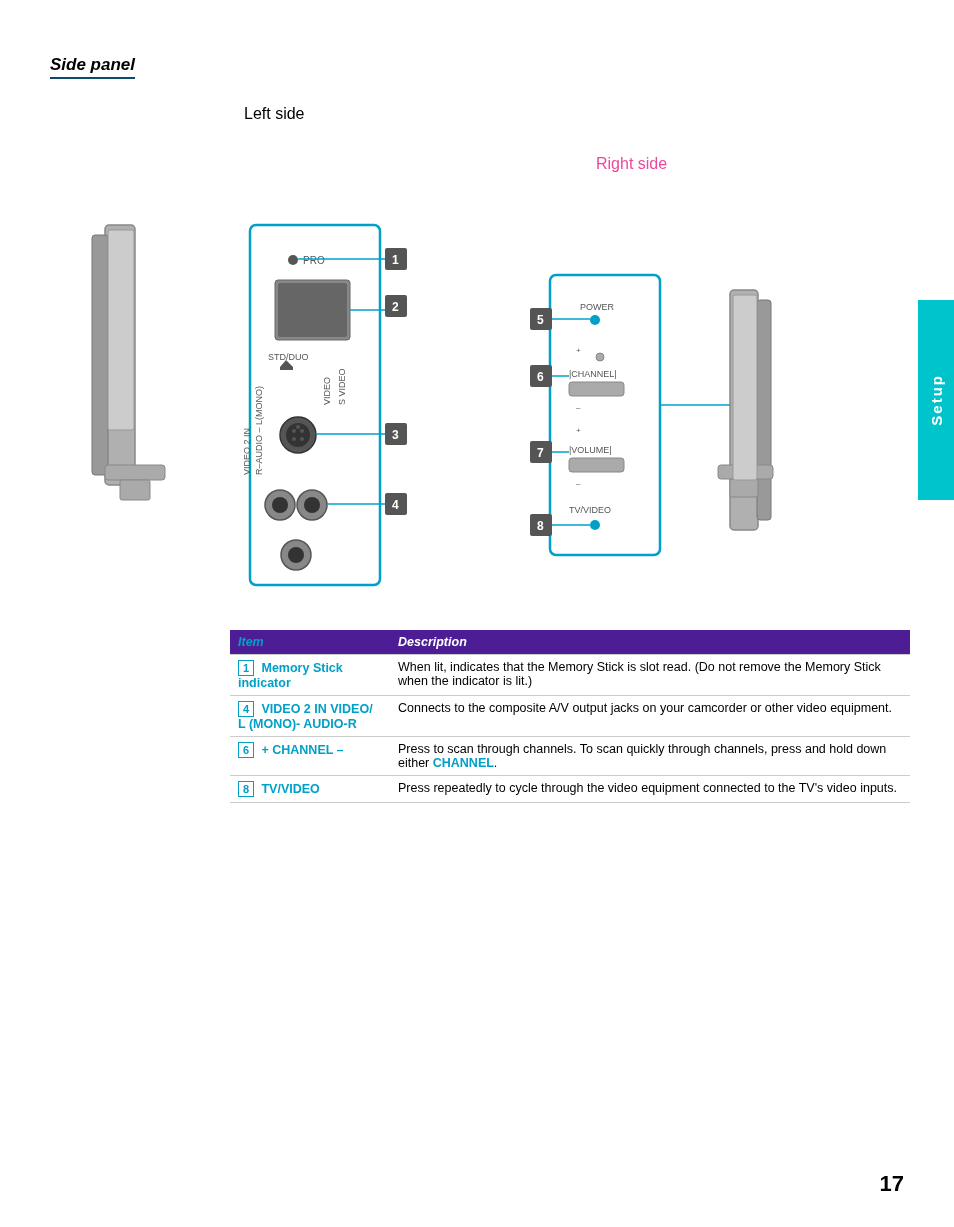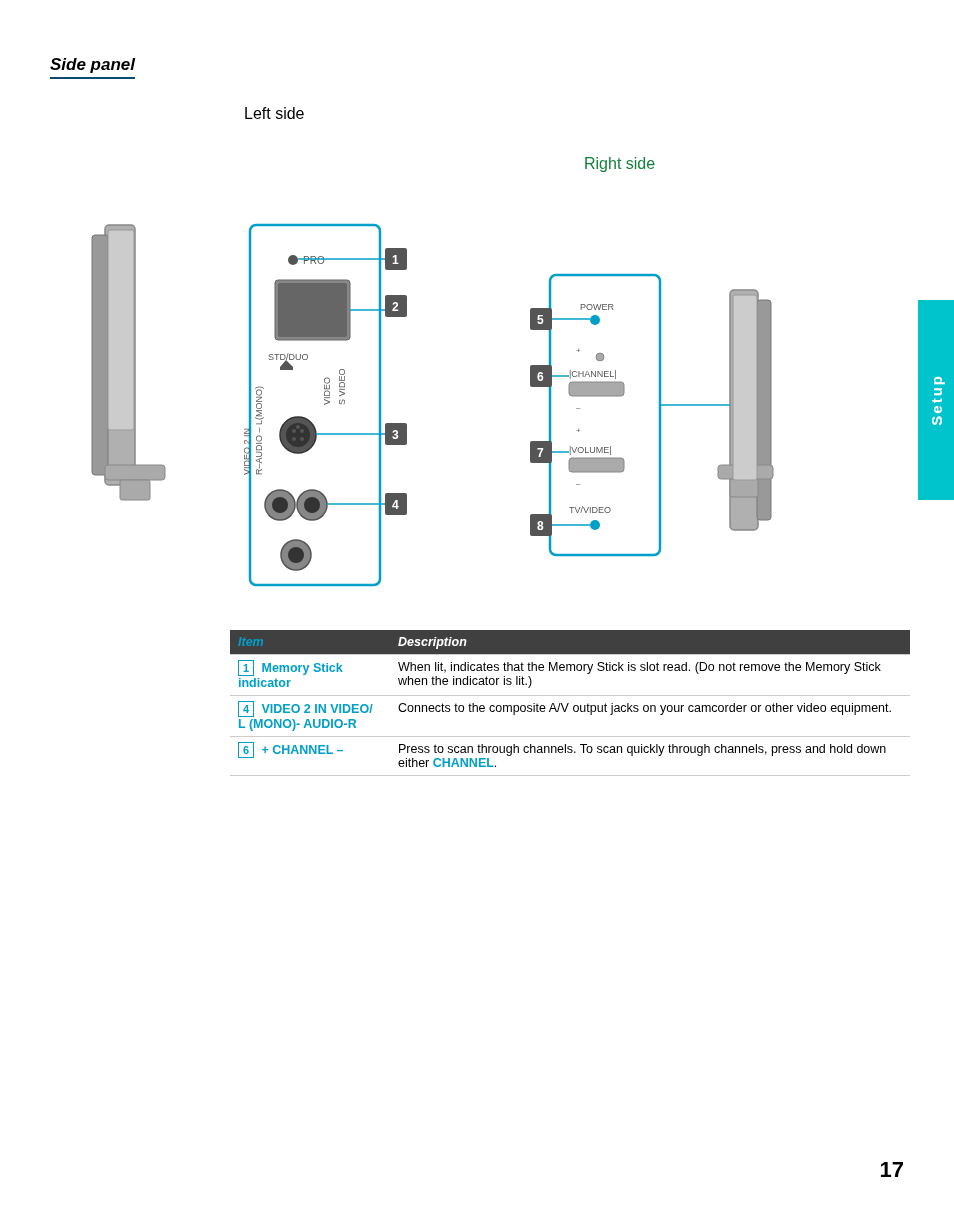--- a/index.html
+++ b/index.html
@@ -31,21 +31,21 @@
       font-weight: bold;
       writing-mode: vertical-rl;
       text-orientation: mixed;
       transform: rotate(180deg);
       letter-spacing: 2px;
     }
 
     
     .page-number {
       position: absolute;
-      bottom: 44px;
+      bottom: 30px;
       right: 50px;
       font-size: 22px;
       font-weight: bold;
       color: #000;
     }
 
     
     .page-title {
       position: absolute;
       top: 55px;
@@ -75,21 +75,21 @@
       left: 230px;
       width: 680px;
     }
 
     .table-area table {
       width: 100%;
       border-collapse: collapse;
     }
 
     .table-header-row td {
-      background: #404040;
+      background: #4c1d95;
       color: #fff;
       font-weight: bold;
       font-style: italic;
       padding: 5px 10px;
       font-size: 13px;
     }
 
     .table-area table tr td {
       padding: 5px 8px;
       vertical-align: top;
@@ -132,24 +132,24 @@
       position: absolute;
       top: 105px;
       left: 244px;
       font-size: 16px;
       font-weight: normal;
       color: #000;
     }
     .label-right-side {
       position: absolute;
       top: 155px;
-      left: 584px;
+      left: 596px;
       font-size: 16px;
       font-weight: normal;
-      color: #15803d;
+      color: #ec4899;
     }
   </style>
 </head>
 <body>
 
 <div class="right-tab">
   <span>Setup</span>
 </div>
 
 <div class="page-title">Side panel</div>
@@ -290,15 +290,22 @@
       </td>
       <td>Connects to the composite A/V output jacks on your camcorder or other video equipment.</td>
     </tr>
     <tr>
       <td>
         <span class="item-num">6</span>
         + CHANNEL –
       </td>
       <td>Press to scan through channels. To scan quickly through channels, press and hold down either <span class="highlight">CHANNEL</span>.</td>
     </tr>
+    <tr>
+      <td>
+        <span class="item-num">8</span>
+        TV/VIDEO
+      </td>
+      <td>Press repeatedly to cycle through the video equipment connected to the TV's video inputs.</td>
+    </tr>
   </tbody>
     </table>
 </div>
 
 </body></html>

